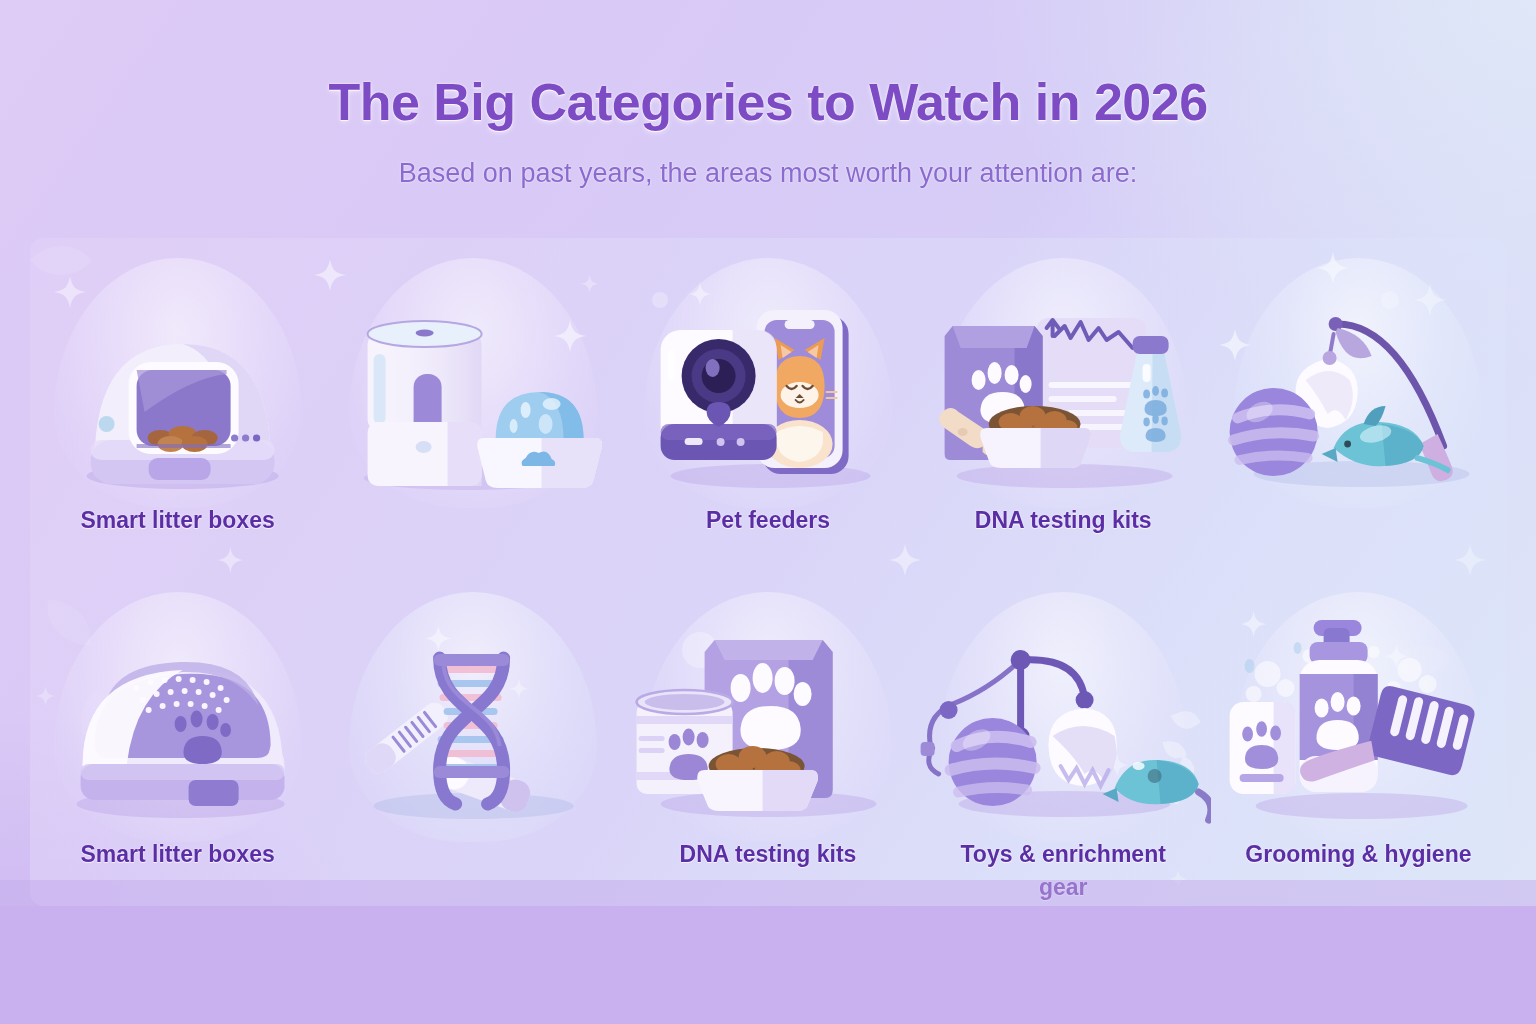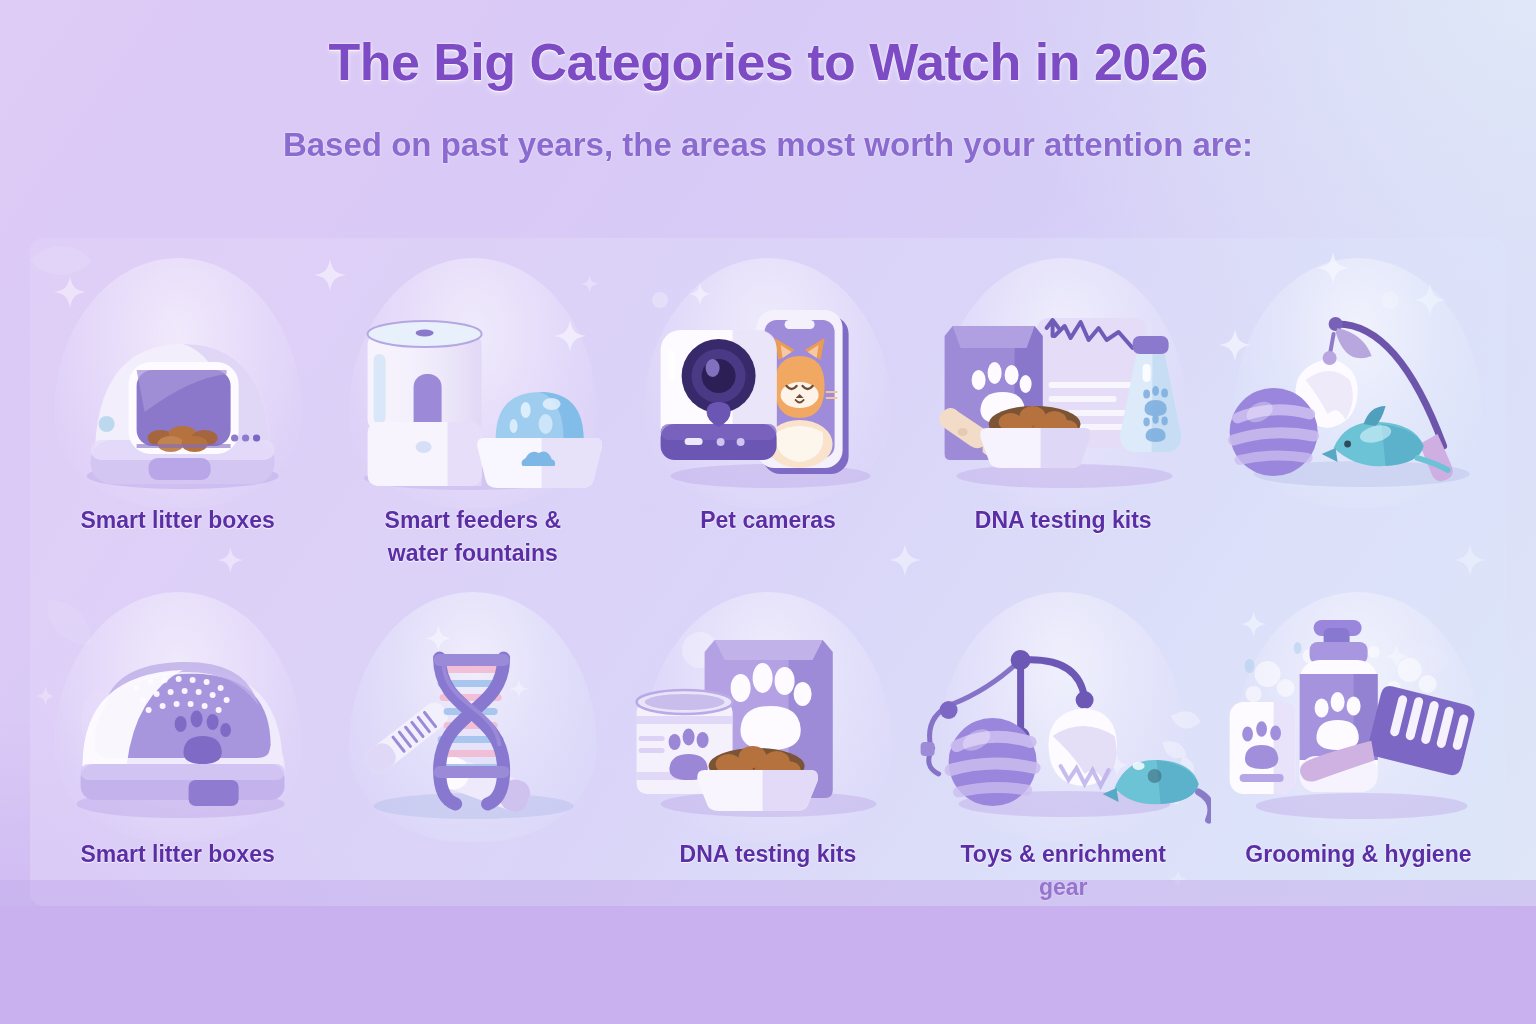--- a/index.html
+++ b/index.html
@@ -11,28 +11,28 @@
   #stage{
     position:relative;width:1536px;height:1024px;
     background:
       radial-gradient(ellipse 900px 600px at 100% 0%, rgba(223,232,248,.95) 0%, rgba(223,232,248,0) 62%),
       radial-gradient(ellipse 700px 520px at 0% 100%, rgba(201,176,239,.85) 0%, rgba(201,176,239,0) 60%),
       linear-gradient(125deg,#decbf6 0%,#d9c9f6 28%,#d6cdf7 52%,#dbdcf8 72%,#dfe8f8 100%);
   }
   
   .header{position:absolute;left:0;top:0;width:1536px;text-align:center;}
   .title{
-    margin:0;padding-top:32px;
+    margin:0;padding-top:72px;
     font-size:52px;font-weight:bold;letter-spacing:-.5px;
     color:#7d4cc4;
     text-shadow:0 0 2px rgba(255,255,255,.9),0 1px 0 rgba(255,255,255,.75),0 2px 5px rgba(255,255,255,.5);
   }
   .subtitle{
-    margin:12px;padding-top:22px;
-    font-size:33px;font-weight:700;color:#8b6bcf;
+    margin:4px;padding-top:22px;
+    font-size:27px;font-weight:400;color:#8b6bcf;
     text-shadow:0 0 2px rgba(255,255,255,.85);
   }
   
   .panel{
     position:absolute;left:30px;top:238px;width:1476px;height:668px;
     border-radius:14px;overflow:hidden;
     background:linear-gradient(120deg,rgba(226,210,248,.55) 0%,rgba(223,223,250,.45) 50%,rgba(219,231,250,.5) 100%);
   }
   .rowband{position:absolute;left:0;width:1476px;height:334px;}
   .rowband.r1{top:0;}
@@ -181,22 +181,20 @@
               <path d="M212 130 q44 0 44 48 h-20 q0 -40 -24 -48z" fill="#82bce8"></path>
               <ellipse cx="198" cy="148" rx="5" ry="8" fill="#e6f3fd" opacity=".85"></ellipse>
               <ellipse cx="224" cy="142" rx="9" ry="6" fill="#e6f3fd" opacity=".8"></ellipse>
               <ellipse cx="218" cy="162" rx="7" ry="10" fill="#dff0fd" opacity=".7"></ellipse>
               <ellipse cx="186" cy="164" rx="4" ry="7" fill="#e6f3fd" opacity=".8"></ellipse>
               <path d="M156 176 h112 q8 0 6 10 l-8 32 q-2 8 -12 8 h-84 q-10 0 -12 -8 l-8 -32 q-2 -10 6 -10z" fill="#f8f6fe"></path>
               <path d="M214 176 h54 q8 0 6 10 l-8 32 q-2 8 -12 8 h-40z" fill="#e4ddf8" opacity=".85"></path>
               <path d="M198 196 q5 -9 13 -5 q9 -5 13 6 q5 2 3 7 h-32 q-3 -5 3 -8z" fill="#7db7e6"></path>
             </svg>
           </div>
-          <div class="cap" style="white-space:pre-line">Smart feeders &amp;
-water fountains</div>
         </div>
 
         <div class="cell">
           <div class="dome"></div>
           <div class="art">
             <svg viewBox="0 0 290 240">
               <ellipse cx="148" cy="214" rx="100" ry="12" fill="#bba6e7" opacity=".42"></ellipse>
               <rect x="140" y="54" width="86" height="158" rx="18" fill="#7f6bc6"></rect>
               <rect x="134" y="48" width="86" height="158" rx="18" fill="#f4f1fd"></rect>
               <rect x="142" y="58" width="70" height="138" rx="12" fill="#9e8bd9"></rect>
@@ -225,21 +223,21 @@
               <circle cx="98" cy="180" r="4" fill="#cfc3ef"></circle>
               <circle cx="118" cy="180" r="4" fill="#cfc3ef"></circle>
               <circle cx="96" cy="114" r="37" fill="#38296b"></circle>
               <circle cx="96" cy="114" r="27" fill="#4a3a86"></circle>
               <circle cx="96" cy="114" r="17" fill="#2c1f55"></circle>
               <ellipse cx="90" cy="106" rx="7" ry="9" fill="#8f7fd0" opacity=".85"></ellipse>
               <path d="M96 140 q12 0 12 10 q0 9 -12 15 q-12 -6 -12 -15 q0 -10 12 -10z" fill="#6b56b4"></path>
               <rect x="45" y="88" width="7" height="30" rx="3.5" fill="#ffffff" opacity=".75"></rect>
             </svg>
           </div>
-          <div class="cap">Pet cameras</div>
+          <div class="cap">Pet feeders</div>
         </div>
 
         <div class="cell">
           <div class="dome"></div>
           <div class="art">
             <svg viewBox="0 0 290 240">
               <ellipse cx="146" cy="214" rx="108" ry="12" fill="#bba6e7" opacity=".4"></ellipse>
               <rect x="118" y="56" width="110" height="130" rx="12" fill="#efeafb"></rect>
               <rect x="118" y="56" width="110" height="130" rx="12" fill="#ddd3f5" opacity=".6"></rect>
               <path d="M136 74 l10 -10 l6 12 l10 -16 l8 18 l10 -12 l8 12 l12 -8 l14 16" stroke="#6f5cb8" stroke-width="4" fill="none" stroke-linecap="round" stroke-linejoin="round"></path>

